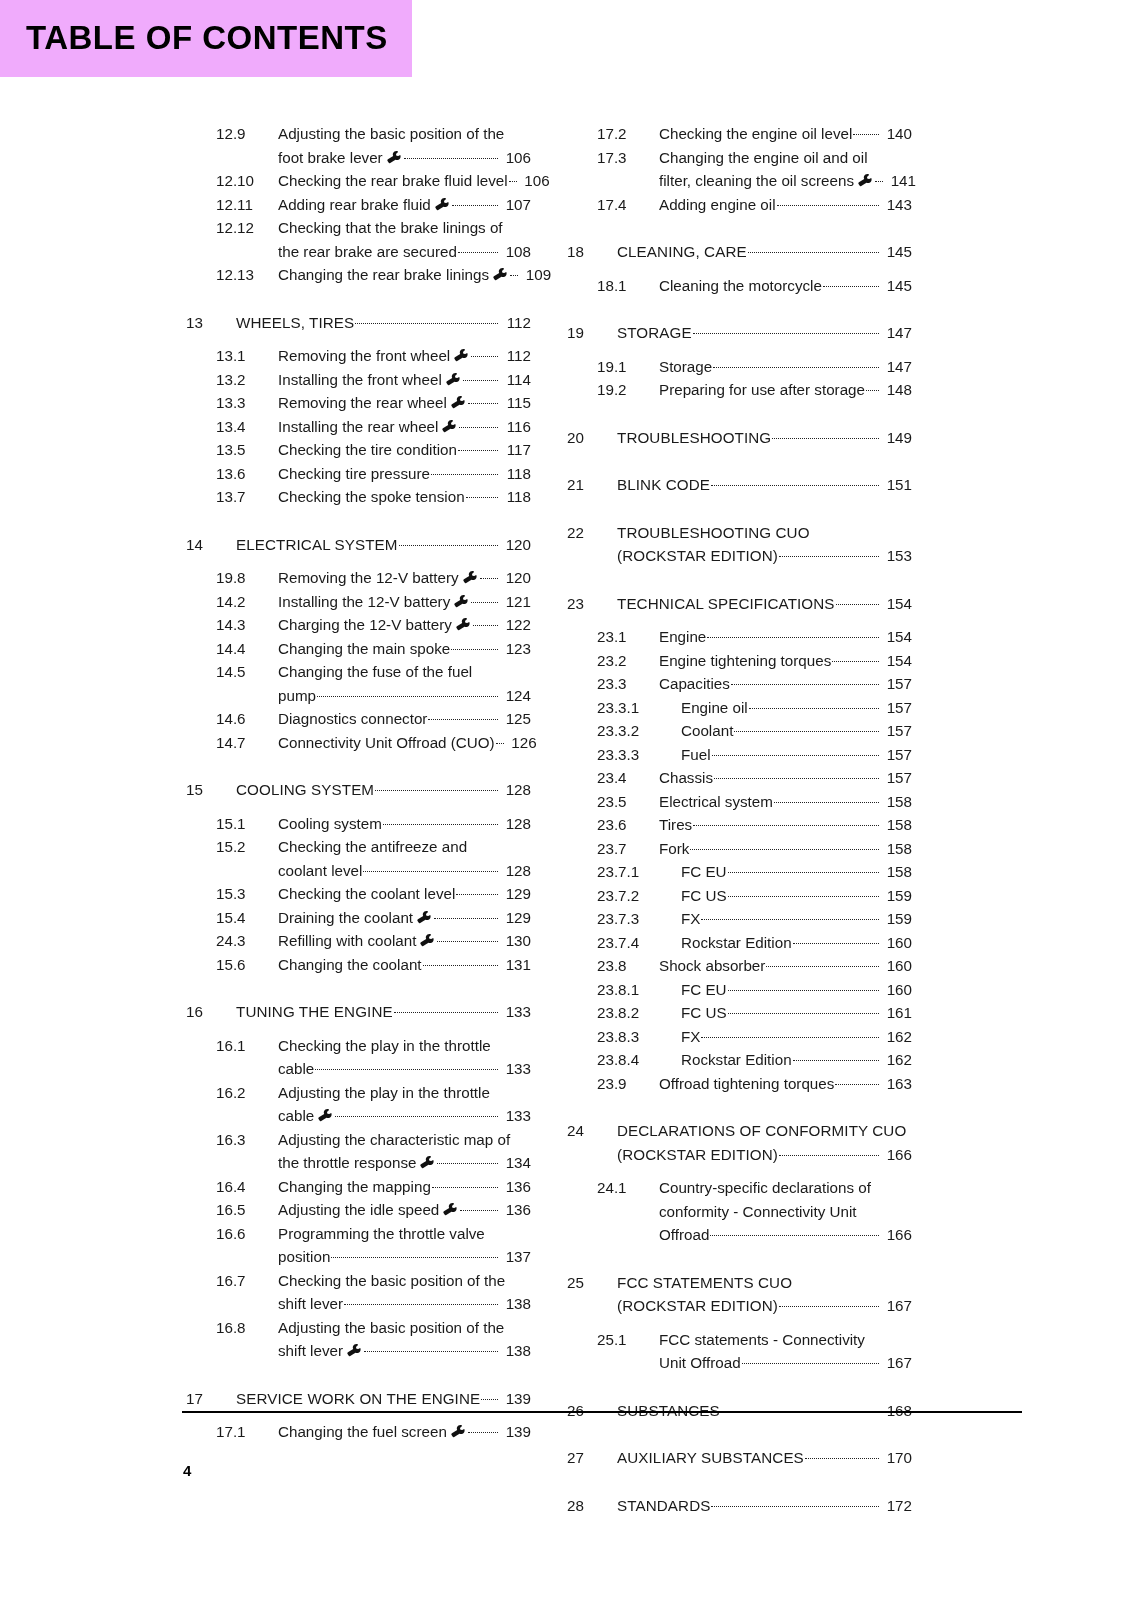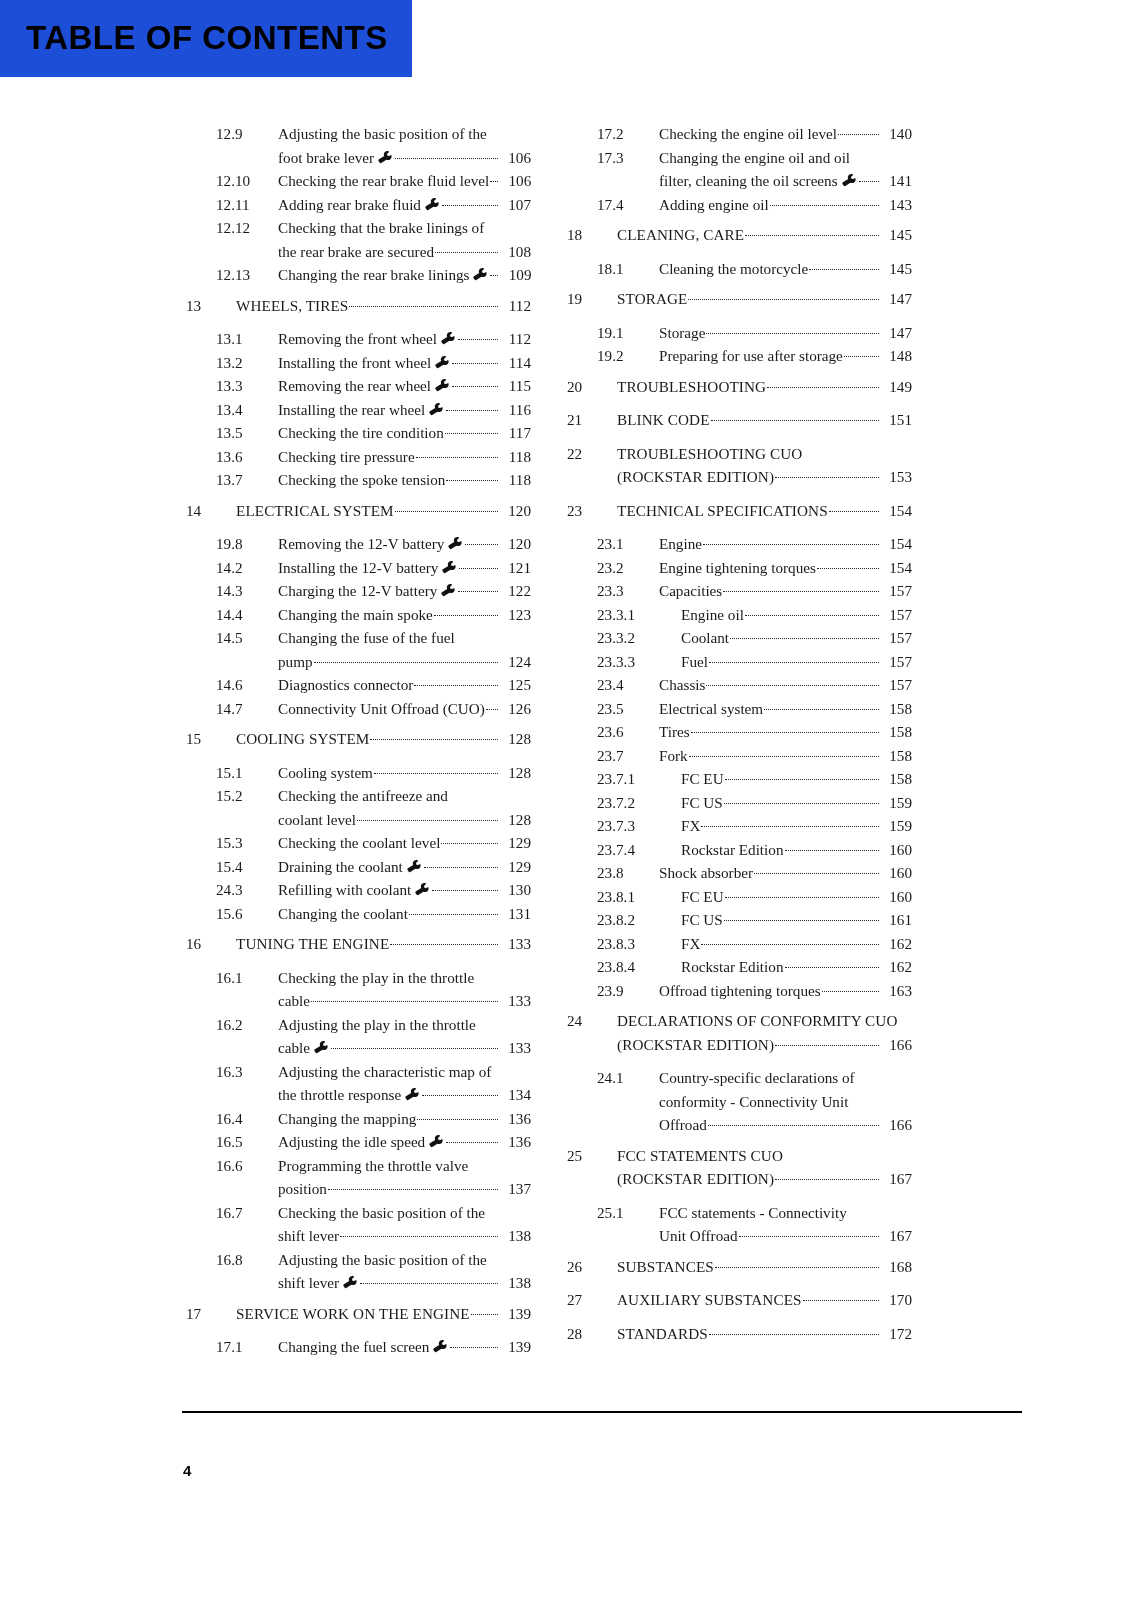--- a/index.html
+++ b/index.html
@@ -16,60 +16,59 @@
     overflow: hidden;
   }
 
   
   .header-banner {
     position: absolute;
     left: 0;
     top: 0;
     width: 412px;
     height: 77px;
-    background: #1d4ed8;
+    background: #f0abfc;
   }
   .header-title {
     position: absolute;
     left: 26px;
     top: 19px;
     font-size: 33px;
     font-weight: bold;
     letter-spacing: 0.5px;
     color: #000;
     white-space: nowrap;
   }
 
   
   .toc {
     position: absolute;
     left: 0;
     top: 122px;
     width: 912px;
     display: flex;
     gap: 0px;
-    font-family: Liberation Serif, serif;
   }
   .col {
     width: 430px;
     position: relative;
   }
   .col-left  { margin-left: 180px; }
   .col-right { margin-left: 30px; }
 
   
   .entry {
     display: flex;
     align-items: flex-start;
     font-size: 15.2px;
     line-height: 23.5px;
     color: #1a1a1a;
   }
   .entry.chapter {
-    margin-top: 7px;
+    margin-top: 24px;
     margin-bottom: 10px;
   }
   .entry.section {
     margin-top: 0px;
   }
 
   .num {
     flex: 0 0 auto;
     text-align: left;
     white-space: nowrap;

